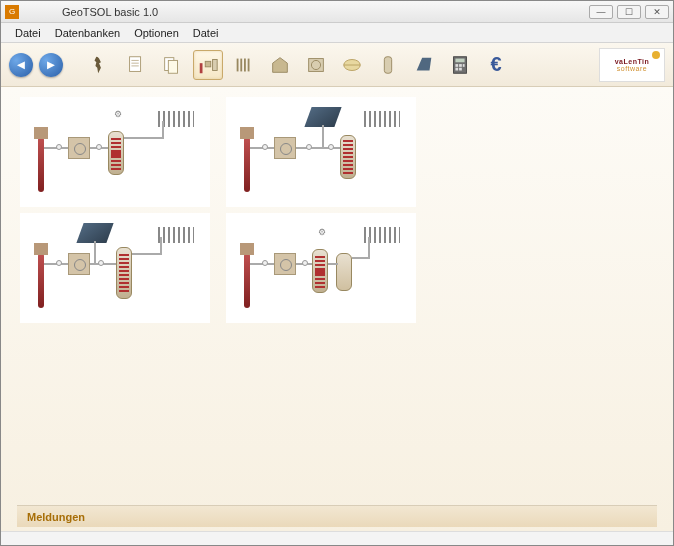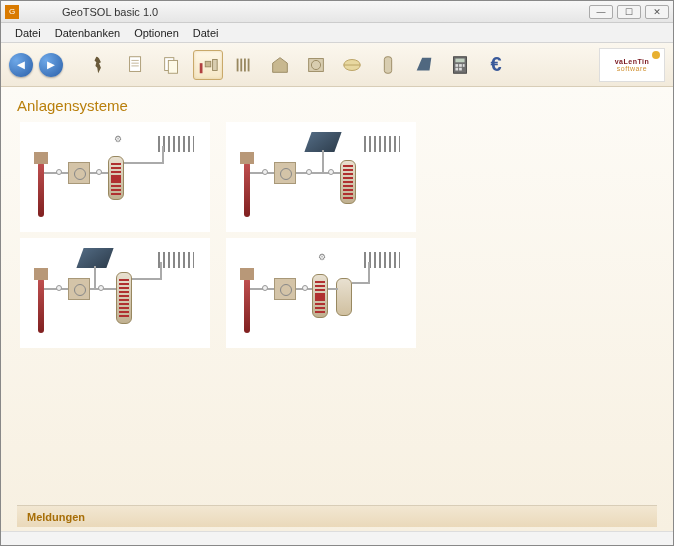--- a/index.html
+++ b/index.html
@@ -313,21 +313,20 @@
     </div>
 
     <div class="logo">
       <div class="sun"></div>
       <div style="font-weight:bold;">vaLenTin</div>
       <div style="color:#d09030;">software</div>
     </div>
   </div>
 
   <div class="content">
-    <div class="page-title">Anlagensysteme</div>
 
     <div class="systems-grid">
 
       <div class="row">
 
         <div class="system-card">
           <div class="diagram">
             <div class="d">
               <div class="radiator"></div>
               <div class="probe"></div>

